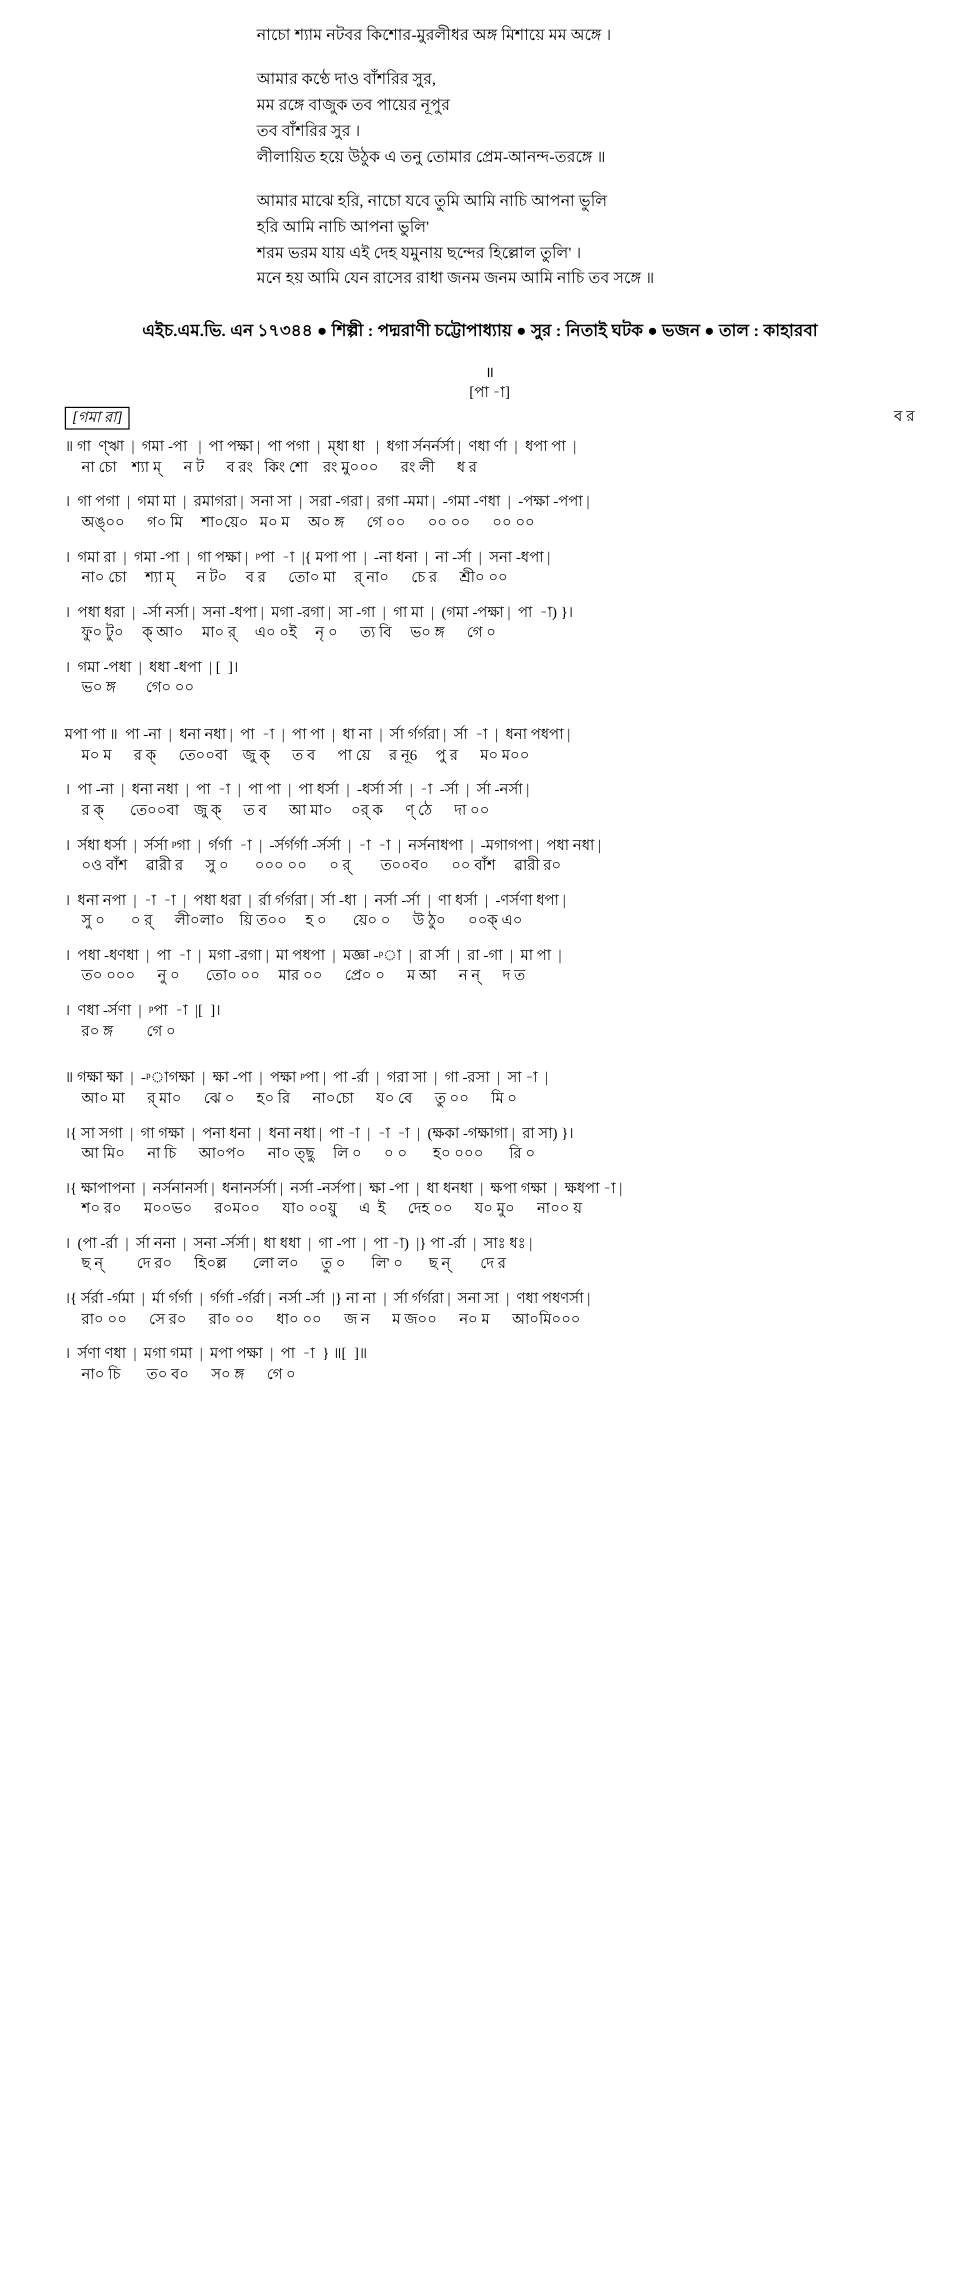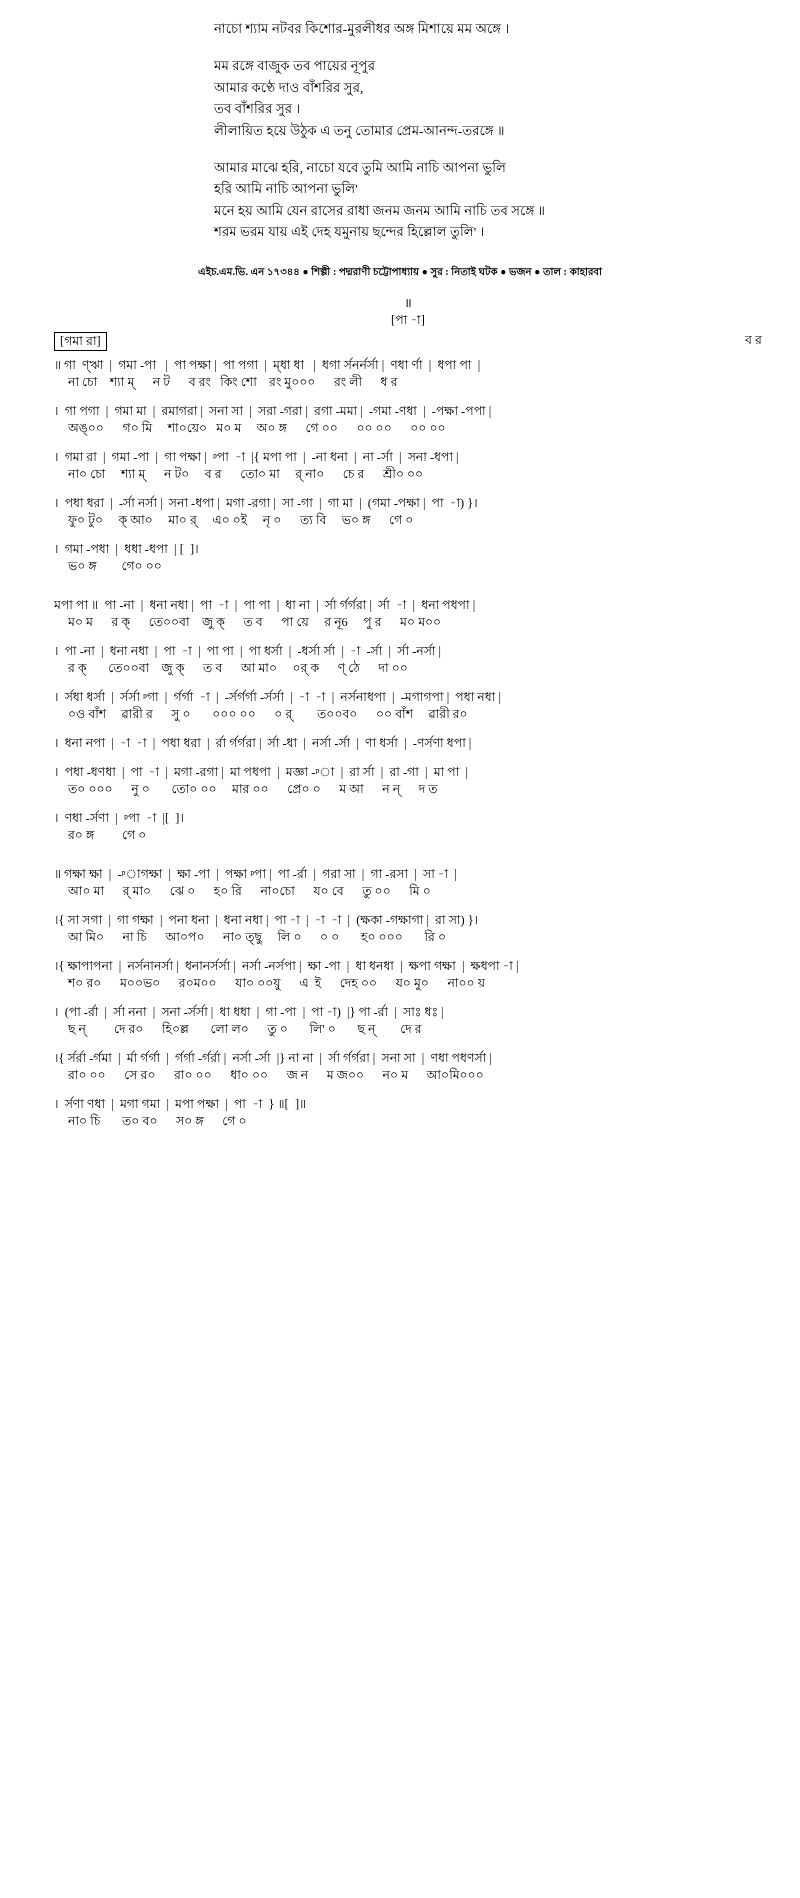--- a/index.html
+++ b/index.html
@@ -35,21 +35,21 @@
   .lyric-line {
     font-size: 13.2px;
     line-height: 1.62;
     white-space: pre-wrap;
     letter-spacing: 0.1px;
   }
 
   
   .credits {
     text-align: center;
-    font-size: 10px;
+    font-size: 14px;
     font-weight: bold;
     margin: 22px 0 14px 0;
     letter-spacing: 0.1px;
   }
 
   
   .notation {
     margin-top: 6px;
     padding: 0 14px 0 30px;
   }
@@ -63,20 +63,21 @@
   }
 
   .heading-row {
     display: flex;
     font-size: 12.5px;
     margin: 2px 0 6px 0;
     align-items: flex-end;
   }
   .heading-row .hl {
     width: 170px;
+    font-style: italic;
   }
   .heading-row .hr {
     flex: 1;
     text-align: right;
     padding-left: 180px;
   }
   .boxed {
     border: 1px solid #000;
     padding: 0px 5px 1px 5px;
     display: inline-block;
@@ -108,31 +109,31 @@
 
 <div class="page">
 
   <div class="lyrics">
 
     <div class="lyric-stanza">
       <div class="lyric-line">নাচো শ্যাম নটবর কিশোর-মুরলীধর অঙ্গ মিশায়ে মম অঙ্গে ।</div>
     </div>
 
     <div class="lyric-stanza">
+      <div class="lyric-line">আমার কণ্ঠে দাও বাঁশরির সুর,</div>
       <div class="lyric-line">মম রঙ্গে বাজুক তব পায়ের নূপুর</div>
-      <div class="lyric-line">আমার কণ্ঠে দাও বাঁশরির সুর,</div>
       <div class="lyric-line">তব বাঁশরির সুর ।</div>
       <div class="lyric-line">লীলায়িত হয়ে উঠুক এ তনু তোমার প্রেম-আনন্দ-তরঙ্গে ॥</div>
     </div>
 
     <div class="lyric-stanza">
       <div class="lyric-line">আমার মাঝে হরি, নাচো যবে তুমি আমি নাচি আপনা ভুলি</div>
       <div class="lyric-line">হরি আমি নাচি আপনা ভুলি'</div>
+      <div class="lyric-line">শরম ভরম যায় এই দেহ যমুনায় ছন্দের হিল্লোল তুলি' ।</div>
       <div class="lyric-line">মনে হয় আমি যেন রাসের রাধা জনম জনম আমি নাচি তব সঙ্গে ॥</div>
-      <div class="lyric-line">শরম ভরম যায় এই দেহ যমুনায় ছন্দের হিল্লোল তুলি' ।</div>
     </div>
 
   </div>
 
   <div class="credits">এইচ.এম.ভি. এন ১৭৩৪৪ ● শিল্পী : পদ্মরাণী চট্টোপাধ্যায় ● সুর : নিতাই ঘটক ● ভজন ● তাল : কাহারবা</div>
 
   <div class="notation">
 
     <div class="nota-center">
       <span class="small-mark">॥</span>
@@ -183,20 +184,21 @@
       <div class="srow ly">র ক্       তে০০বা    জু ক্      ত ব      আ মা০     ০র্ ক      ণ্ ঠে      দা ০০</div>
     </div>
 
     <div class="stave">
       <div class="srow sw">।  র্সধা ধর্সা  |  র্সর্সা ᵖগা  |  র্গর্গা  -া  |  -র্সর্গর্গা -র্সর্সা  |  -া  -া  |  নর্সনাধপা  |  -মগাগপা |  পধা নধা |</div>
       <div class="srow ly">০ও বাঁশ     ৱারী র      সু ০       ০০০ ০০      ০ র্        ত০০ব০      ০০ বাঁশ     ৱারী র০</div>
     </div>
 
     <div class="stave">
       <div class="srow sw">।  ধনা নপা  |  -া  -া  |  পধা ধরা  |  র্রা র্গর্গরা |  র্সা -ধা  |  নর্সা -র্সা  |  ণা ধর্সা  |  -ণর্সণা ধপা |</div>
+      <div class="srow ly">সু ০       ০ র্      লী০লা০    য়ি ত০০     হ ০       য়ে০ ০      উ ঠু০      ০০ক্ এ০</div>
     </div>
 
     <div class="stave">
       <div class="srow sw">।  পধা -ধণধা  |  পা  -া  |  মগা -রগা |  মা পধপা  |  মজ্ঞা -ᵖা  |  রা র্সা  |  রা -গা  |  মা পা  |</div>
       <div class="srow ly">ত০ ০০০      নু ০       তো০ ০০     মার ০০      প্রে০ ০      ম আ      ন ন্      দ ত</div>
     </div>
 
     <div class="stave">
       <div class="srow sw">।  ণধা -র্সণা  |  ᵖপা  -া  |[  ]।</div>
       <div class="srow ly">র০ ঙ্গ         গে ০</div>

